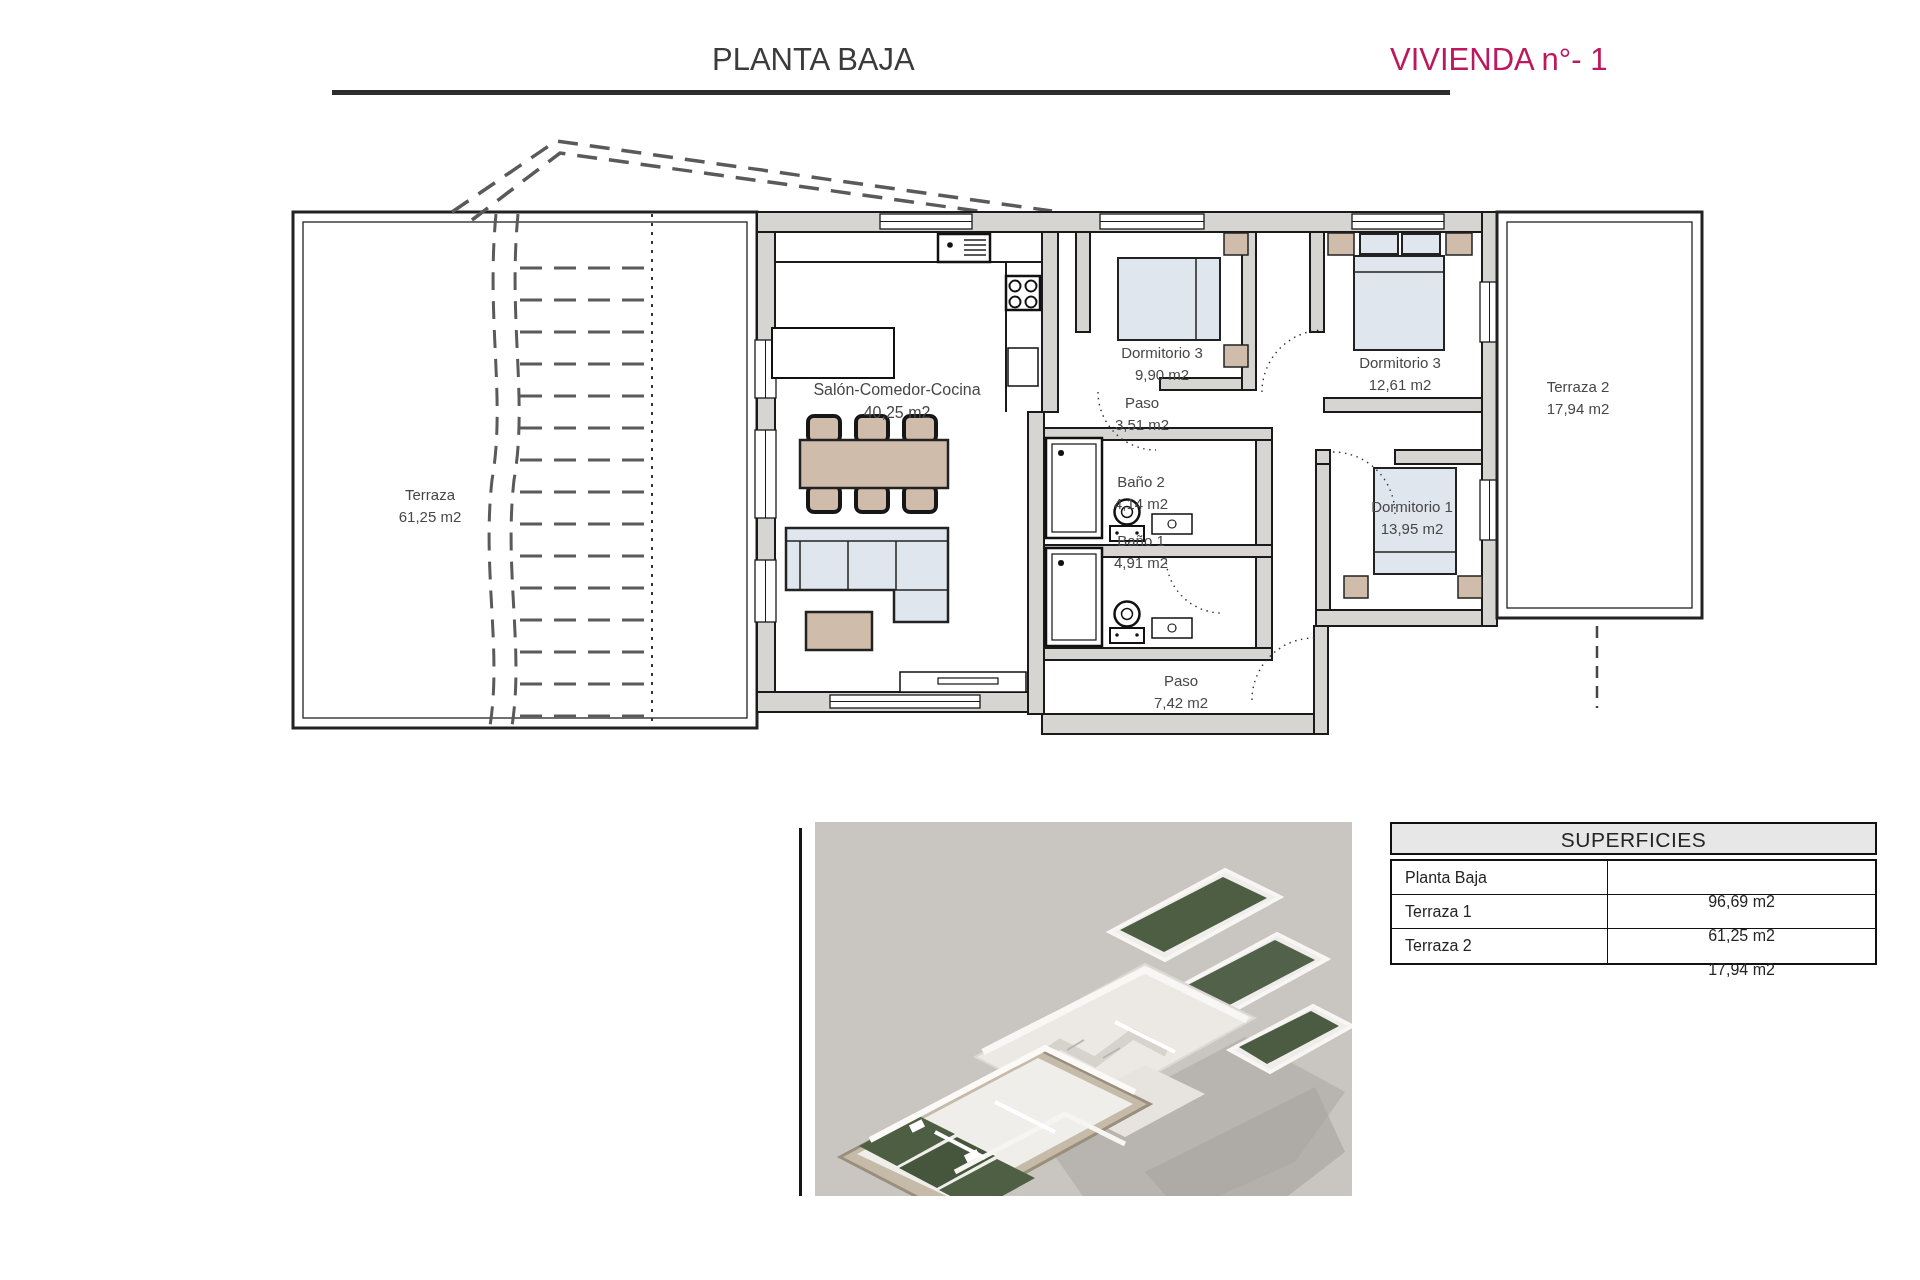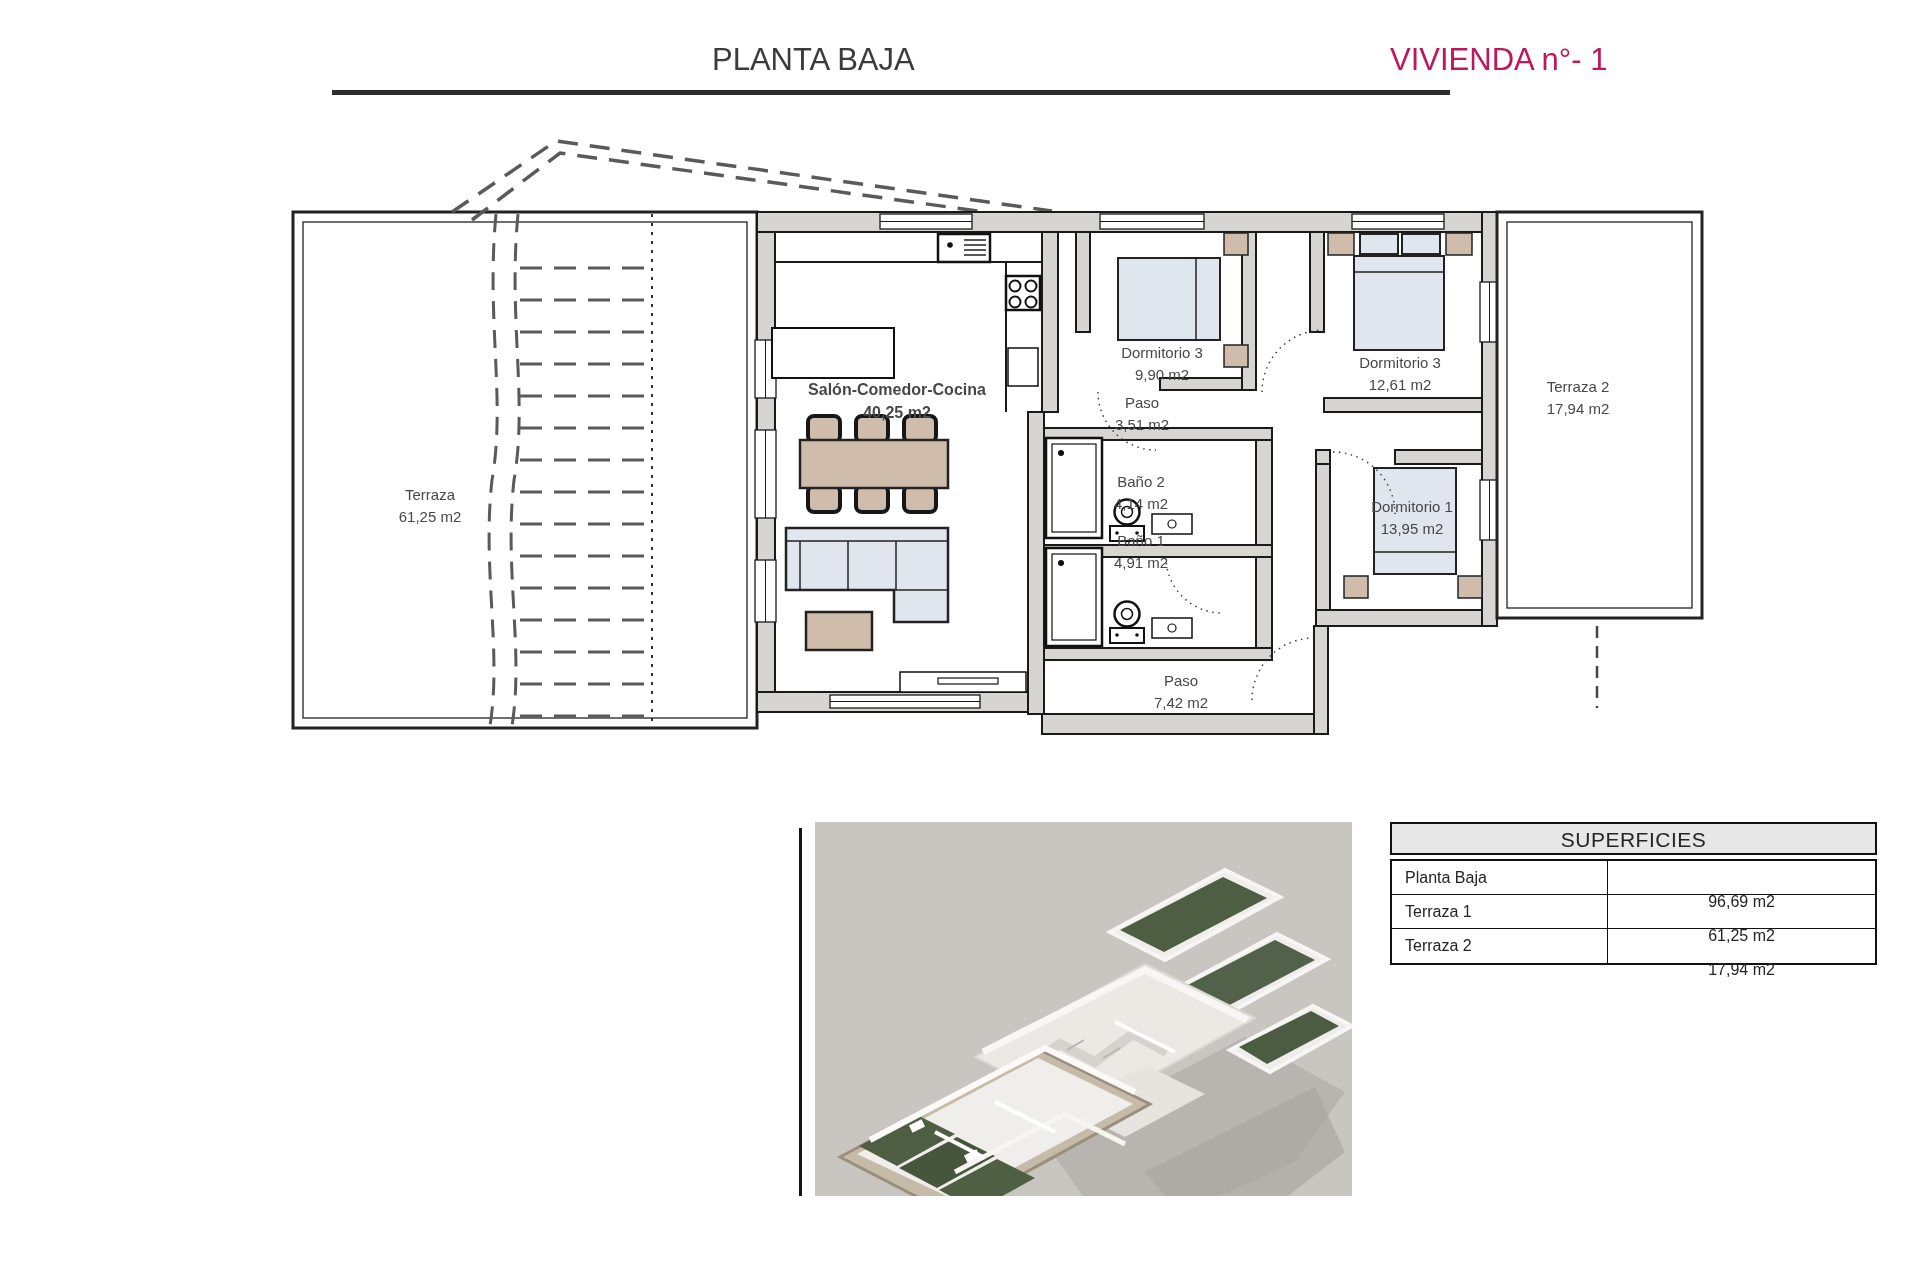--- a/index.html
+++ b/index.html
@@ -4,21 +4,21 @@
 <style>
   html,body{margin:0;padding:0;background:#fff;}
   .page{position:relative;width:1920px;height:1196px;background:#ffffff;overflow:hidden;
         font-family:"Liberation Sans",sans-serif;}
   .title-left{position:absolute;left:712px;top:42px;font-size:31px;color:#3b3b3b;}
   .title-right{position:absolute;left:1390px;top:42px;font-size:31px;color:#be185d;}
   .title-rule{position:absolute;left:332px;top:90px;width:1118px;height:5px;background:#2d2d2d;}
   svg.plan{position:absolute;left:0;top:0;width:1920px;height:1280px;}
   .room-label{position:absolute;transform:translateX(-50%);text-align:center;color:#474747;
               font-size:15px;line-height:1.45;white-space:nowrap;}
-  .room-label.big{font-size:16px;font-weight:bold;}
+  .room-label.big{font-size:16px;}
   .vline{position:absolute;left:799px;top:828px;width:3px;height:444px;background:#161616;}
   svg.render{position:absolute;left:815px;top:822px;width:537px;height:458px;}
   .sup-table{position:absolute;left:1390px;top:822px;width:487px;color:#242424;}
   .sup-header{height:33px;border:2px solid #111;background:#e7e7e7;text-align:center;
               line-height:31px;font-size:21px;letter-spacing:.5px;box-sizing:border-box;}
   .sup-body{margin-top:4px;border:2px solid #111;box-sizing:border-box;}
   .sup-row{display:flex;height:34px;border-bottom:1.5px solid #111;box-sizing:border-box;}
   .sup-row:last-child{border-bottom:none;}
   .cell-l{width:216px;border-right:1.5px solid #111;box-sizing:border-box;padding-left:13px;
           font-size:16px;line-height:33px;}

